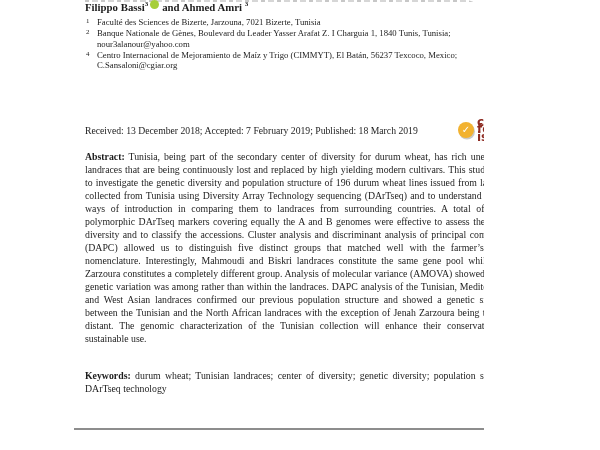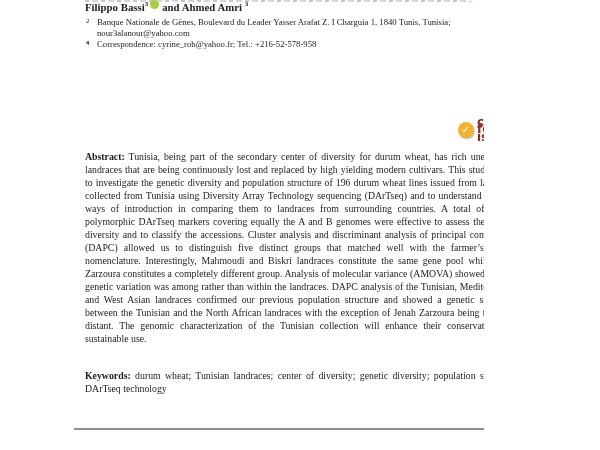--- a/index.html
+++ b/index.html
@@ -56,32 +56,34 @@
 <body>
 
 <div class="page">
 
   <div class="clip-strip"></div>
 
   <div class="authors"><span>Filippo Bassi</span><sup>3</sup><span class="orcid"></span><span>and</span> <span>Ahmed Amri</span> <sup>3</sup></div>
 
   <div class="affs">
     <div class="aff-row">
+      <span class="aff-marker">1</span>
+      <span>Faculté des Sciences de Bizerte, Jarzouna, 7021 Bizerte, Tunisia</span>
+    </div>
+    <div class="aff-row">
       <span class="aff-marker">2</span>
       <span>Banque Nationale de Gènes, Boulevard du Leader Yasser Arafat Z. I Charguia 1, 1840 Tunis, Tunisia; nour3alanour@yahoo.com</span>
     </div>
     <div class="aff-row">
       <span class="aff-marker">4</span>
-    </div>
-    <div class="aff-row">
-      <span class="aff-marker">*</span>
-      <span>Correspondence: cyrine_rob@yahoo.fr; Tel.: +216-52-578-958</span>
+      <span>Centro Internacional de Mejoramiento de Maíz y Trigo (CIMMYT), El Batán, 56237 Texcoco, Mexico; C.Sansaloni@cgiar.org</span>
     </div>
   </div>
 
+  <div class="dates">Received: 13 December 2018; Accepted: 7 February 2019; Published: 18 March 2019</div>
 
   <div class="crossmark">
     <span class="cm-circle">
         <span class="cm-check">✓</span>
       </span>
     <span class="cm-text">
       <span>check for</span>
       <span>issued</span>
     </span>
   </div>

